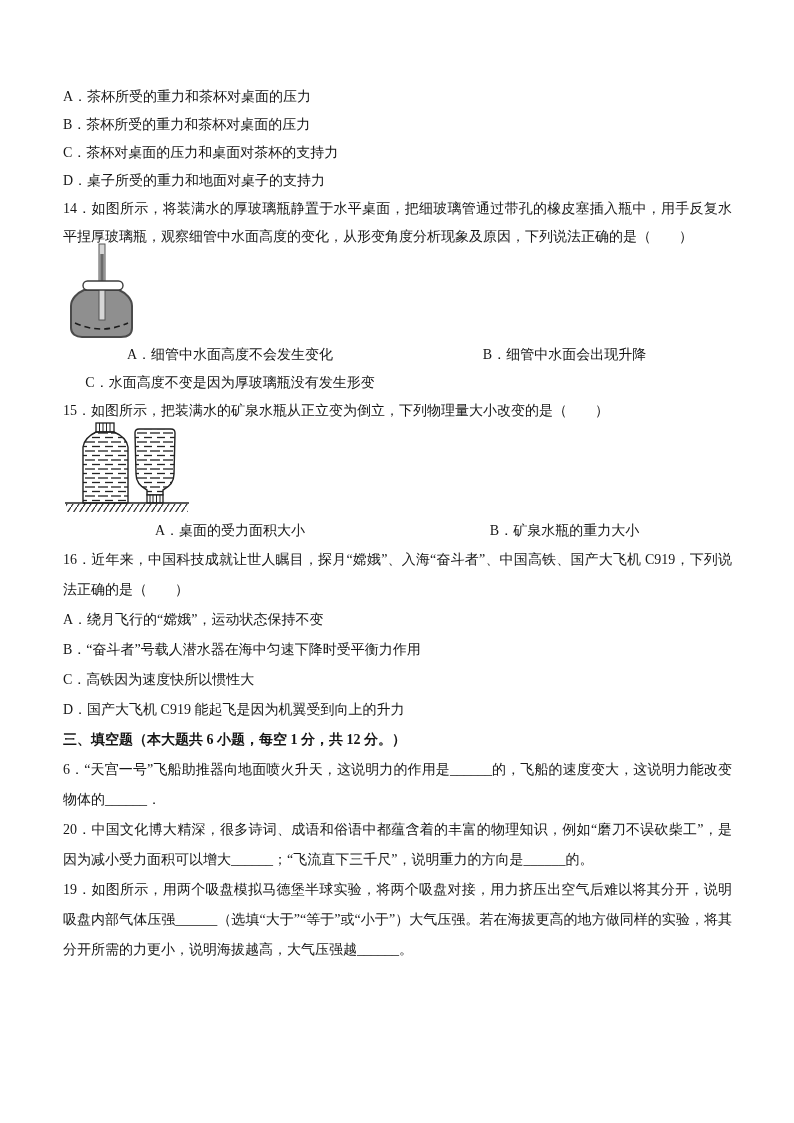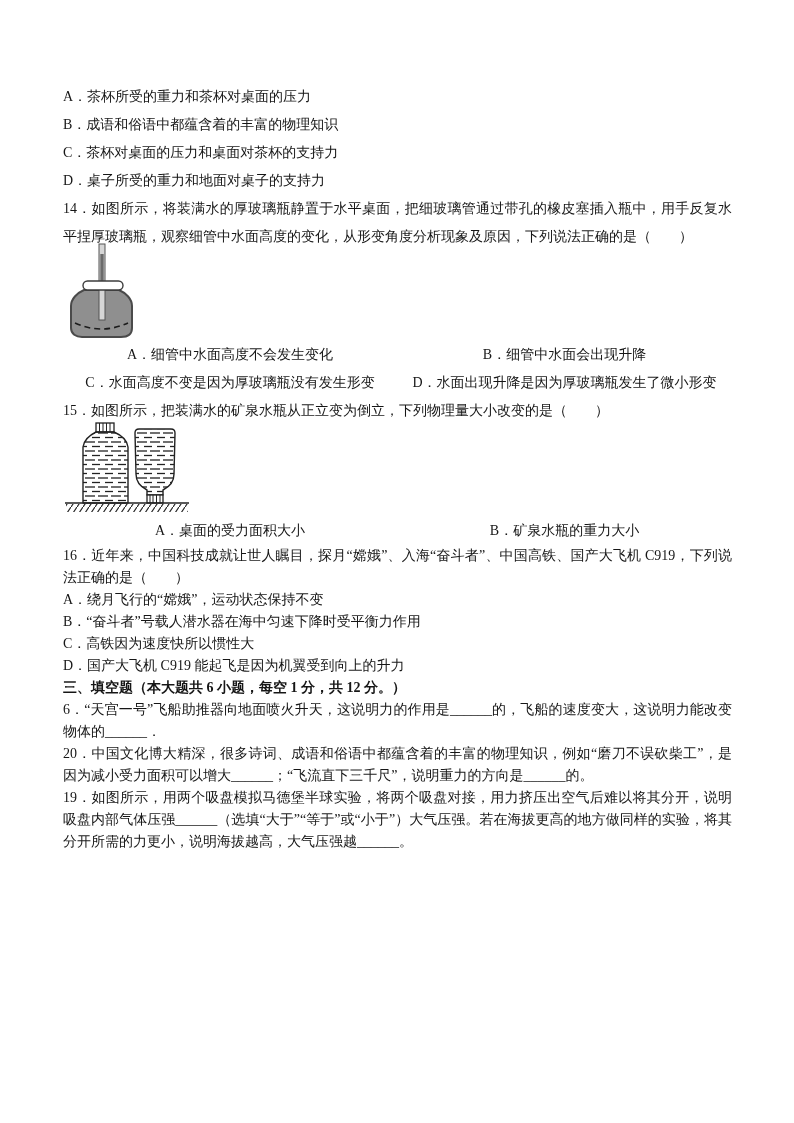--- a/index.html
+++ b/index.html
@@ -11,38 +11,38 @@
   }
   .page {
     width:794px; height:1123px;
     padding:83px 62px 0 63px;
     overflow:hidden;
     font-size:14px;
   }
   .ln   { line-height:28px; white-space:nowrap; }
   .para { line-height:28px; text-align:justify; }
   .bold { font-weight:bold; }
-  .tight .ln, .tight .para, .ln.t25, .para.t25 { line-height:22px; }
+  .tight .ln, .tight .para, .ln.t25, .para.t25 { line-height:30px; }
   .opts2 {
     display:grid;
     grid-template-columns:334px 1fr;
     line-height:28px;
   }
   .opts2 > div { white-space:nowrap;text-align:center; }
   .fig14 { height:100px; margin:-10px 0 0 5px; }
   .fig15 { height:96px;  margin:-8px 0 4px 2px; }
   svg { display:block; }
 </style>
 </head>
 <body>
 
 <div class="page">
 
   <div class="ln">A．茶杯所受的重力和茶杯对桌面的压力</div>
-  <div class="ln">B．成语和俗语中都蕴含着的丰富的物理知识</div>
+  <div class="ln">B．茶杯所受的重力和茶杯对桌面的压力</div>
   <div class="ln">C．茶杯对桌面的压力和桌面对茶杯的支持力</div>
   <div class="ln">D．桌子所受的重力和地面对桌子的支持力</div>
 
 
   <div class="para">14．如图所示，将装满水的厚玻璃瓶静置于水平桌面，把细玻璃管通过带孔的橡皮塞插入瓶中，用手反复水平捏厚玻璃瓶，观察细管中水面高度的变化，从形变角度分析现象及原因，下列说法正确的是（　　）</div>
 
   <div class="fig14">
     <svg width="70" height="100" viewBox="0 0 70 100">
       <path d="M16,49 C9,52 3,58 3,65 L3,87 C3,93 8,96 14,96 L53,96 C60,96 64,93 64,87 L64,65 C64,58 58,52 51,49 Z" fill="#8f8f8f" stroke="#4a4a4a" stroke-width="2" stroke-linejoin="round"></path>
       <path d="M7,82 Q33,94 60,82" fill="none" stroke="#1c1c1c" stroke-width="1.6" stroke-dasharray="6 4"></path>
@@ -51,21 +51,20 @@
       <rect x="15" y="40" width="40" height="9" rx="4.5" fill="#ffffff" stroke="#3d3d3d" stroke-width="1.4"></rect>
     </svg>
   </div>
 
   <div class="opts2">
     <div>A．细管中水面高度不会发生变化</div>
     <div>B．细管中水面会出现升降</div>
   </div>
   <div class="opts2">
     <div>C．水面高度不变是因为厚玻璃瓶没有发生形变</div>
-    <div>D．水面出现升降是因为厚玻璃瓶发生了微小形变</div>
   </div>
 
   <div class="ln">15．如图所示，把装满水的矿泉水瓶从正立变为倒立，下列物理量大小改变的是（　　）</div>
 
   <div class="fig15">
     <svg width="130" height="96" viewBox="0 0 130 96">
       <defs>
         <pattern id="wd" width="13" height="9" patternUnits="userSpaceOnUse">
           <line x1="1" y1="2.5" x2="9" y2="2.5" stroke="#222222" stroke-width="1.3"></line>
           <line x1="-3" y1="7" x2="4" y2="7" stroke="#222222" stroke-width="1.3"></line>

